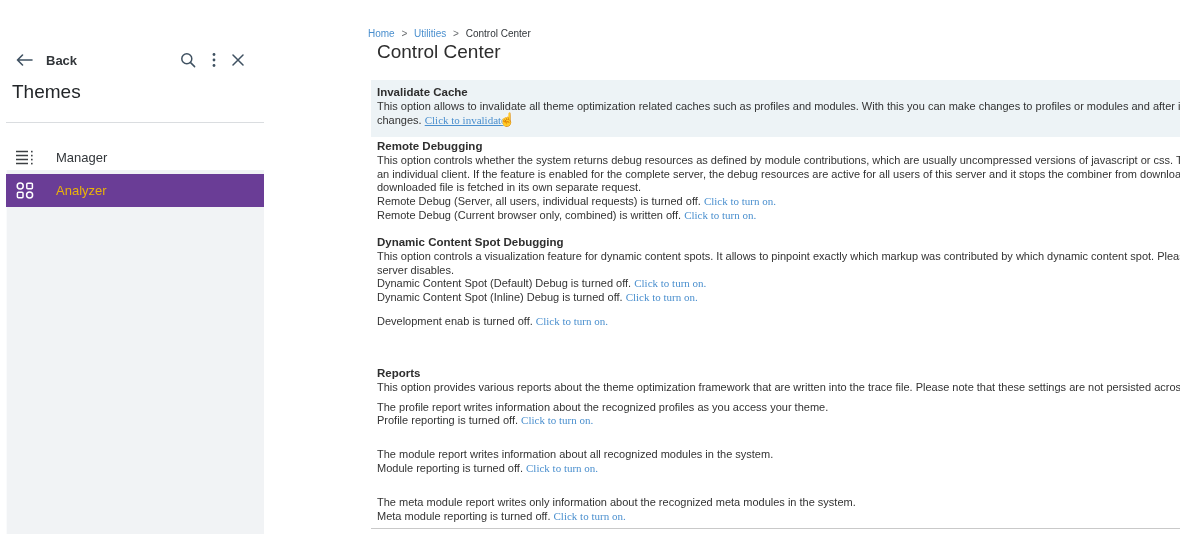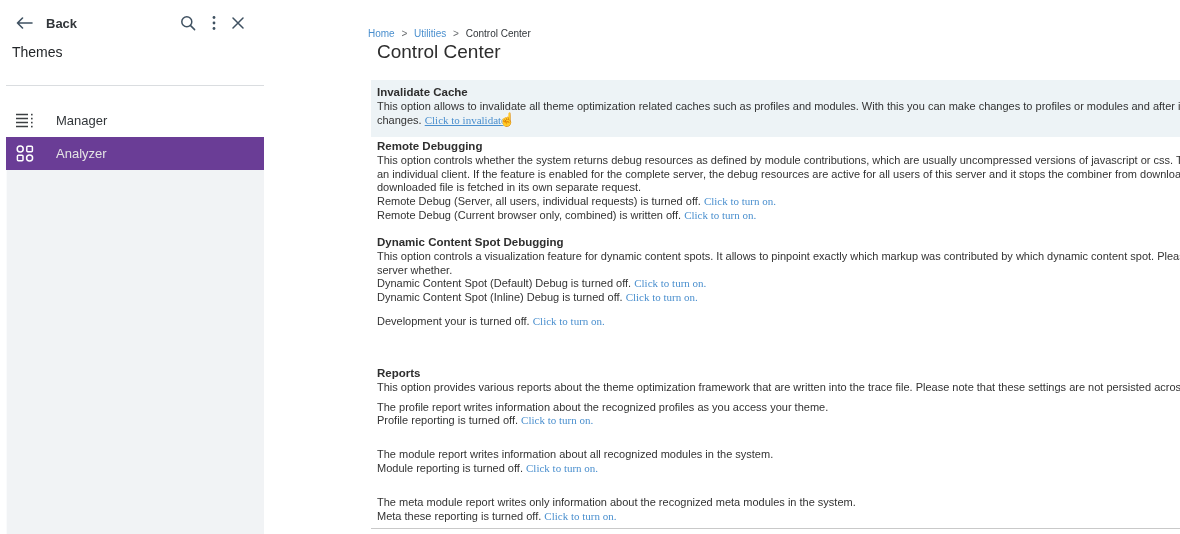--- a/index.html
+++ b/index.html
@@ -4,33 +4,33 @@
 <style>
   html,body{margin:0;padding:0;}
   body{
     width:1180px;height:534px;overflow:hidden;position:relative;
     background:#ffffff;font-family:"Liberation Sans",sans-serif;color:#333;
   }
   
   .sidebar{position:absolute;left:0;top:0;width:264px;height:534px;background:#fff;}
   .sb-card{position:absolute;left:6px;top:0;right:0;bottom:0;}
   .sb-gray{position:absolute;left:0;top:170px;right:0;bottom:0;background:#f1f3f5;border-left:1px solid #fafbfc;}
-  .sb-header{display:flex;align-items:center;padding:14px 20px 0 10px;height:18px;}
+  .sb-header{display:flex;align-items:center;padding:22px 20px 0 10px;height:18px;margin-top:29px;}
   .sb-back-arrow{display:flex;align-items:center;}
   .sb-back-label{font-size:13px;font-weight:bold;color:#32363a;margin-left:13px;}
   .sb-header .spacer{flex:1;}
   .sb-hicon{display:flex;align-items:center;margin-left:16px;cursor:pointer;}
-  .sb-title{font-size:14px;color:#232629;margin:12px 0 0 6px;height:18px;}
+  .sb-title{font-size:19px;color:#232629;margin:12px 0 0 6px;height:18px;}
   .sb-divider{border-bottom:1px solid #dadde0;margin-top:23px;}
   .sb-item{position:relative;height:33px;display:flex;align-items:center;padding-left:10px;margin-top:0;cursor:pointer;z-index:2;}
   .sb-item.first{margin-top:18px;text-align:center;}
   .sb-item .ic{width:18px;display:flex;align-items:center;justify-content:center;}
   .sb-item .lbl{font-size:13px;color:#32363a;margin-left:22px;}
   .sb-item.active{background:#6a3d96;}
-  .sb-item.active .lbl{color:#e5e5e5;}
+  .sb-item.active .lbl{color:#eab308;}
   
   .highlight-box{position:absolute;left:371px;top:80px;width:830px;height:57px;background:#edf3f6;}
   .breadcrumb{position:absolute;left:368px;top:28px;font-size:10px;white-space:nowrap;}
   .bc-link{color:#4a8fce;cursor:pointer;}
   .bc-sep{color:#6a6d70;margin:0 4px;}
   .bc-current{color:#32363a;}
   .page-title{position:absolute;left:377px;top:41px;font-size:19px;color:#2d2d2d;}
   .sections{position:absolute;left:0;top:0;width:1012px;height:534px;}
   .section{position:absolute;white-space:nowrap;}
   #sec-invalidate{left:377px;top:86px;}
@@ -151,45 +151,45 @@
         <div class="line"><span>an individual client. If the feature is enabled for the complete server, the debug resources are active for all users of this server and it stops the combiner from downloading multiple files in one</span></div>
         <div class="line"><span>downloaded file is fetched in its own separate request.</span></div>
         <div class="line"><span>Remote Debug (Server, all users, individual requests) is turned </span><span class="b">off</span><span>. </span><span class="lnk">Click to turn on.</span></div>
         <div class="line"><span>Remote Debug (Current browser only, combined) is written </span><span class="b">off</span><span>. </span><span class="lnk">Click to turn on.</span></div>
       </div>
     </div>
     <div class="section" id="sec-dynamic">
       <div class="sec-heading">Dynamic Content Spot Debugging</div>
       <div class="para">
         <div class="line"><span>This option controls a visualization feature for dynamic content spots. It allows to pinpoint exactly which markup was contributed by which dynamic content spot. Please note that this setting</span></div>
-        <div class="line"><span>server whether.</span></div>
+        <div class="line"><span>server disables.</span></div>
         <div class="line"><span>Dynamic Content Spot (Default) Debug is turned </span><span class="b">off</span><span>. </span><span class="lnk">Click to turn on.</span></div>
         <div class="line"><span>Dynamic Content Spot (Inline) Debug is turned </span><span class="b">off</span><span>. </span><span class="lnk">Click to turn on.</span></div>
       </div>
     </div>
     <div class="section" id="sec-development">
       <div class="para">
-        <div class="line"><span>Development your is turned </span><span class="b">off</span><span>. </span><span class="lnk">Click to turn on.</span></div>
+        <div class="line"><span>Development enab is turned </span><span class="b">off</span><span>. </span><span class="lnk">Click to turn on.</span></div>
       </div>
     </div>
     <div class="section" id="sec-reports">
       <div class="sec-heading">Reports</div>
       <div class="para">
         <div class="line"><span>This option provides various reports about the theme optimization framework that are written into the trace file. Please note that these settings are not persisted across a server restart.</span></div>
       </div>
       <div class="para">
         <div class="line"><span>The profile report writes information about the recognized profiles as you access your theme.</span></div>
         <div class="line"><span>Profile reporting is turned </span><span class="b">off</span><span>. </span><span class="lnk">Click to turn on.</span></div>
       </div>
       <div class="para">
         <div class="line"><span>The module report writes information about all recognized modules in the system.</span></div>
         <div class="line"><span>Module reporting is turned </span><span class="b">off</span><span>. </span><span class="lnk">Click to turn on.</span></div>
       </div>
       <div class="para">
         <div class="line"><span>The meta module report writes only information about the recognized meta modules in the system.</span></div>
-        <div class="line"><span>Meta these reporting is turned </span><span class="b">off</span><span>. </span><span class="lnk">Click to turn on.</span></div>
+        <div class="line"><span>Meta module reporting is turned </span><span class="b">off</span><span>. </span><span class="lnk">Click to turn on.</span></div>
       </div>
     </div>
   </div>
 
 <span class="mouse-cursor">☝</span>
 
 <div class="bottom-divider"></div>
 
 </body></html>

